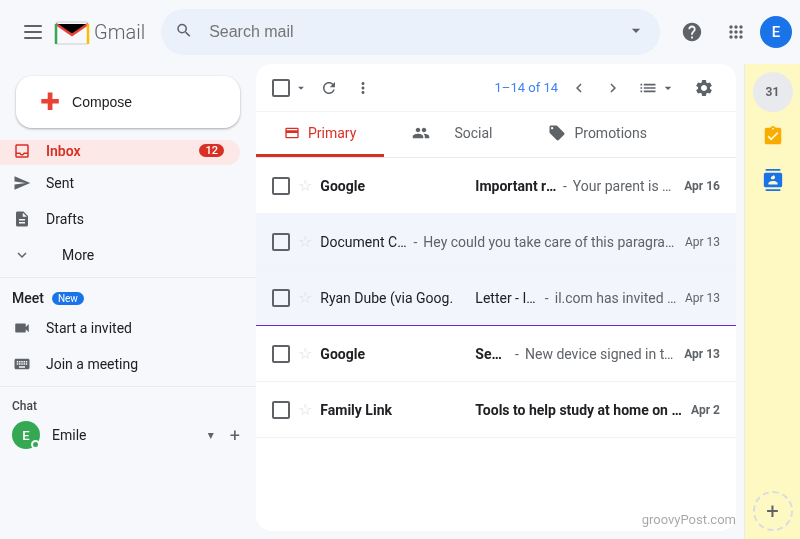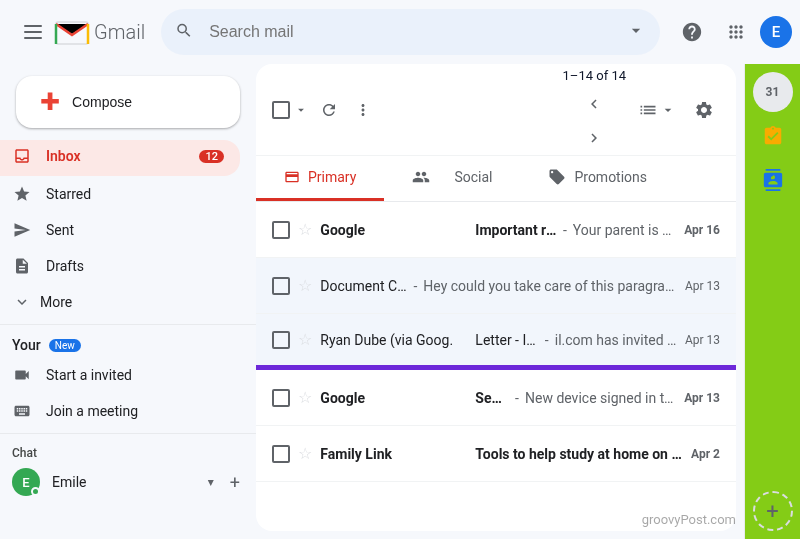--- a/index.html
+++ b/index.html
@@ -61,71 +61,63 @@
 
 <div style="display:flex;margin-top:64px;width:100%;height:475px;">
 
   <div style="width:256px;min-width:256px;padding:4px 0;overflow-y:auto;background:#f6f8fc;">
 
     <button style="margin:8px 16px 12px 16px;background:#fff;border:none;border-radius:16px;padding:14px 24px;font-size:14px;font-weight:500;color:#202124;cursor:pointer;display:flex;align-items:center;gap:12px;box-shadow:0 1px 3px rgba(0,0,0,0.2),0 1px 2px rgba(0,0,0,0.14);width:calc(100% - 32px);">
       <span style="font-size:24px;color:#EA4335;line-height:1;">✚</span>
       <span>Compose</span>
     </button>
 
-    <div style="display:flex;align-items:center;gap:14px;padding:0 16px 4px 12px;height:36px;border-radius:0 16px 16px 0;cursor:pointer;font-size:14px;color:#202124;position:relative;margin-right:16px;background:#fce8e6;">
+    <div style="display:flex;align-items:center;gap:14px;padding:0 16px 4px 12px;height:25px;border-radius:0 16px 16px 0;cursor:pointer;font-size:14px;color:#202124;position:relative;margin-right:16px;background:#fce8e6;">
       <span style="font-size:18px;width:20px;display:flex;justify-content:center;">
         <svg width="18" height="18" viewBox="0 0 24 24">
             <path d="M19 3H5c-1.1 0-2 .9-2 2v14c0 1.1.9 2 2 2h14c1.1 0 2-.9 2-2V5c0-1.1-.9-2-2-2zm0 16H5v-3h3.56c.69 1.19 1.97 2 3.45 2s2.75-.81 3.45-2H19v3zm0-5h-4.99c0 1.1-.9 2-2.01 2-1.1 0-2-.9-2-2H5V5h14v9z" fill="#D93025"></path>
           </svg>
       </span>
       <span style="flex:1;font-weight:600;color:#D93025;">Inbox</span>
       <span style="background:#D93025;color:white;font-size:11px;font-weight:500;padding:0 6px;border-radius:8px;min-width:16px;text-align:center;">12</span>
     </div>
 
+
+
     <div style="display:flex;align-items:center;gap:14px;padding:4px 16px 4px 12px;height:36px;border-radius:0 16px 16px 0;cursor:pointer;font-size:14px;color:#202124;margin-right:16px;">
       <span style="font-size:18px;width:20px;display:flex;justify-content:center;">
         <svg width="18" height="18" viewBox="0 0 24 24">
-            <path d="M12 17.27L18.18 21l-1.64-7.03L22 9.24l-7.19-.61L12 2 9.19 8.63 2 9.24l5.46 4.73L5.82 21z" fill="#5f6368"></path>
-          </svg>
-      </span>
-      <span>Starred</span>
-    </div>
-
+            <path d="M2.01 21L23 12 2.01 3 2 10l15 2-15 2z" fill="#5f6368"></path>
+          </svg>
+      </span>
+      <span>Sent</span>
+    </div>
 
     <div style="display:flex;align-items:center;gap:14px;padding:4px 16px 4px 12px;height:36px;border-radius:0 16px 16px 0;cursor:pointer;font-size:14px;color:#202124;margin-right:16px;">
       <span style="font-size:18px;width:20px;display:flex;justify-content:center;">
         <svg width="18" height="18" viewBox="0 0 24 24">
-            <path d="M2.01 21L23 12 2.01 3 2 10l15 2-15 2z" fill="#5f6368"></path>
-          </svg>
-      </span>
-      <span>Sent</span>
-    </div>
-
-    <div style="display:flex;align-items:center;gap:14px;padding:4px 16px 4px 12px;height:36px;border-radius:0 16px 16px 0;cursor:pointer;font-size:14px;color:#202124;margin-right:16px;">
+            <path d="M14 2H6c-1.1 0-1.99.9-1.99 2L4 20c0 1.1.89 2 1.99 2H18c1.1 0 2-.9 2-2V8l-6-6zm2 16H8v-2h8v2zm0-4H8v-2h8v2zm-3-5V3.5L18.5 9H13z" fill="#5f6368"></path>
+          </svg>
+      </span>
+      <span>Drafts</span>
+    </div>
+
+    <div style="display:flex;align-items:center;gap:30px;padding:4px 16px 4px 12px;height:36px;border-radius:0 16px 16px 0;cursor:pointer;font-size:14px;color:#202124;margin-right:16px;">
       <span style="font-size:18px;width:20px;display:flex;justify-content:center;">
         <svg width="18" height="18" viewBox="0 0 24 24">
-            <path d="M14 2H6c-1.1 0-1.99.9-1.99 2L4 20c0 1.1.89 2 1.99 2H18c1.1 0 2-.9 2-2V8l-6-6zm2 16H8v-2h8v2zm0-4H8v-2h8v2zm-3-5V3.5L18.5 9H13z" fill="#5f6368"></path>
-          </svg>
-      </span>
-      <span>Drafts</span>
-    </div>
-
-    <div style="display:flex;align-items:center;gap:8px;padding:4px 16px 4px 12px;height:36px;border-radius:0 16px 16px 0;cursor:pointer;font-size:14px;color:#202124;margin-right:16px;">
-      <span style="font-size:18px;width:20px;display:flex;justify-content:center;">
-        <svg width="18" height="18" viewBox="0 0 24 24">
             <path d="M16.59 8.59L12 13.17 7.41 8.59 6 10l6 6 6-6z" fill="#5f6368"></path>
           </svg>
       </span>
       <span>More</span>
     </div>
 
     <hr style="border:none;border-top:1px solid #e8eaed;margin:4px 0;">
 
     <div style="display:flex;align-items:center;gap:8px;padding:8px 16px 4px 12px;font-size:14px;font-weight:500;color:#202124;">
-      <span>Your</span>
+      <span>Meet</span>
       <span style="background:#1a73e8;color:white;font-size:10px;padding:1px 6px;border-radius:8px;font-weight:400;">New</span>
     </div>
 
     <div style="display:flex;align-items:center;gap:14px;padding:4px 16px 4px 12px;height:36px;border-radius:0 16px 16px 0;cursor:pointer;font-size:14px;color:#202124;margin-right:16px;">
       <span style="width:20px;display:flex;justify-content:center;">
         <svg width="18" height="18" viewBox="0 0 24 24">
             <path d="M17 10.5V7c0-.55-.45-1-1-1H4c-.55 0-1 .45-1 1v10c0 .55.45 1 1 1h12c.55 0 1-.45 1-1v-3.5l4 4v-11l-4 4z" fill="#5f6368"></path>
           </svg>
       </span>
       <span>Start a invited</span>
@@ -175,21 +167,21 @@
             <path d="M17.65 6.35C16.2 4.9 14.21 4 12 4c-4.42 0-7.99 3.58-7.99 8s3.57 8 7.99 8c3.73 0 6.84-2.55 7.73-6h-2.08c-.82 2.33-3.04 4-5.65 4-3.31 0-6-2.69-6-6s2.69-6 6-6c1.66 0 3.14.69 4.22 1.78L13 11h7V4l-2.35 2.35z" fill="#5f6368"></path>
           </svg>
       </button>
 
       <button style="background:none;border:none;cursor:pointer;padding:6px;border-radius:50%;display:flex;align-items:center;justify-content:center;color:#5f6368;">
         <svg width="18" height="18" viewBox="0 0 24 24">
             <path d="M12 8c1.1 0 2-.9 2-2s-.9-2-2-2-2 .9-2 2 .9 2 2 2zm0 2c-1.1 0-2 .9-2 2s.9 2 2 2 2-.9 2-2-.9-2-2-2zm0 6c-1.1 0-2 .9-2 2s.9 2 2 2 2-.9 2-2-.9-2-2-2z" fill="#5f6368"></path>
           </svg>
       </button>
 
-      <div style="margin-left:auto;display:flex;align-items:center;gap:8px;font-size:13px;color:#0f172a;flex-direction:column;">
+      <div style="margin-left:auto;display:flex;align-items:center;gap:8px;font-size:13px;color:#3b82f6;">
         <span>1–14 of 14</span>
         <button style="background:none;border:none;cursor:pointer;padding:4px;border-radius:50%;color:#5f6368;display:flex;align-items:center;">
           <svg width="18" height="18" viewBox="0 0 24 24">
               <path d="M15.41 7.41L14 6l-6 6 6 6 1.41-1.41L10.83 12z" fill="#5f6368"></path>
             </svg>
         </button>
         <button style="background:none;border:none;cursor:pointer;padding:4px;border-radius:50%;color:#5f6368;display:flex;align-items:center;">
           <svg width="18" height="18" viewBox="0 0 24 24">
               <path d="M10 6L8.59 7.41 13.17 12l-4.58 4.59L10 18l6-6z" fill="#5f6368"></path>
             </svg>
@@ -251,21 +243,21 @@
         <div style="width:18px;height:18px;border:2px solid #5f6368;border-radius:2px;margin-right:8px;flex-shrink:0;cursor:pointer;"></div>
         <span style="font-size:16px;color:#dadce0;margin-right:8px;flex-shrink:0;cursor:pointer;">☆</span>
         <div style="flex:1;display:flex;overflow:hidden;gap:6px;align-items:center;">
           <span style="font-size:14px;color:#202124;white-space:nowrap;overflow:hidden;text-overflow:ellipsis;max-width:190px;">Document Comment</span>
           <span style="color:#5f6368;">-</span>
           <span style="font-size:14px;color:#5f6368;white-space:nowrap;overflow:hidden;text-overflow:ellipsis;">Hey could you take care of this paragraph for me? https://d...</span>
         </div>
         <span style="font-size:12px;color:#5f6368;margin-left:8px;white-space:nowrap;">Apr 13</span>
       </div>
 
-      <div style="display:flex;align-items:center;padding:0 16px;height:56px;border-bottom:5px solid #6d28d9;cursor:pointer;background:#f2f6fc;">
+      <div style="display:flex;align-items:center;padding:0 16px;height:56px;border-bottom:1px solid #6d28d9;cursor:pointer;background:#f2f6fc;">
         <div style="width:18px;height:18px;border:2px solid #5f6368;border-radius:2px;margin-right:8px;flex-shrink:0;cursor:pointer;"></div>
         <span style="font-size:16px;color:#dadce0;margin-right:8px;flex-shrink:0;cursor:pointer;">☆</span>
         <span style="width:155px;min-width:155px;font-size:14px;color:#202124;overflow:hidden;text-overflow:ellipsis;white-space:nowrap;">Ryan Dube (via Goog.</span>
         <div style="flex:1;display:flex;overflow:hidden;gap:6px;align-items:center;">
           <span style="font-size:14px;color:#202124;white-space:nowrap;overflow:hidden;text-overflow:ellipsis;max-width:190px;">Letter - Invitation to edit</span>
           <span style="color:#5f6368;">-</span>
           <span style="font-size:14px;color:#5f6368;white-space:nowrap;overflow:hidden;text-overflow:ellipsis;">il.com has invited you to edit the following d...</span>
         </div>
         <span style="font-size:12px;color:#5f6368;margin-left:8px;white-space:nowrap;">Apr 13</span>
       </div>
@@ -288,21 +280,21 @@
         <span style="width:155px;min-width:155px;font-size:14px;color:#202124;font-weight:700;overflow:hidden;text-overflow:ellipsis;white-space:nowrap;">Family Link</span>
         <div style="flex:1;display:flex;overflow:hidden;gap:6px;align-items:center;">
           <span style="font-size:14px;color:#202124;font-weight:700;white-space:nowrap;overflow:hidden;text-overflow:ellipsis;">Tools to help study at home on Chromebook</span>
         </div>
         <span style="font-size:12px;color:#5f6368;margin-left:8px;white-space:nowrap;font-weight:700;">Apr 2</span>
       </div>
 
     </div>
   </div>
 
-  <div style="width:56px;min-width:56px;background:#84cc16;display:flex;flex-direction:column;align-items:center;padding-top:8px;gap:4px;border-left:1px solid #e8eaed;">
+  <div style="width:56px;min-width:56px;background:#fef9c3;display:flex;flex-direction:column;align-items:center;padding-top:8px;gap:4px;border-left:1px solid #e8eaed;">
     <div style="width:40px;height:40px;border-radius:50%;display:flex;align-items:center;justify-content:center;cursor:pointer;color:#5f6368;font-size:14px;font-weight:600;background:#e8eaed;">
       <span style="font-size:12px;font-weight:700;">31</span>
     </div>
     <div style="width:40px;height:40px;border-radius:8px;display:flex;align-items:center;justify-content:center;cursor:pointer;color:#F9AB00;">
       <svg width="22" height="22" viewBox="0 0 24 24">
           <path d="M19 3h-4.18C14.4 1.84 13.3 1 12 1c-1.3 0-2.4.84-2.82 2H5c-1.1 0-2 .9-2 2v14c0 1.1.9 2 2 2h14c1.1 0 2-.9 2-2V5c0-1.1-.9-2-2-2zm-7 0c.55 0 1 .45 1 1s-.45 1-1 1-1-.45-1-1 .45-1 1-1zm-2 14l-4-4 1.41-1.41L10 14.17l6.59-6.59L18 9l-8 8z" fill="#F9AB00"></path>
         </svg>
     </div>
     <div style="width:40px;height:40px;border-radius:8px;display:flex;align-items:center;justify-content:center;cursor:pointer;color:#1a73e8;">
       <svg width="22" height="22" viewBox="0 0 24 24">

